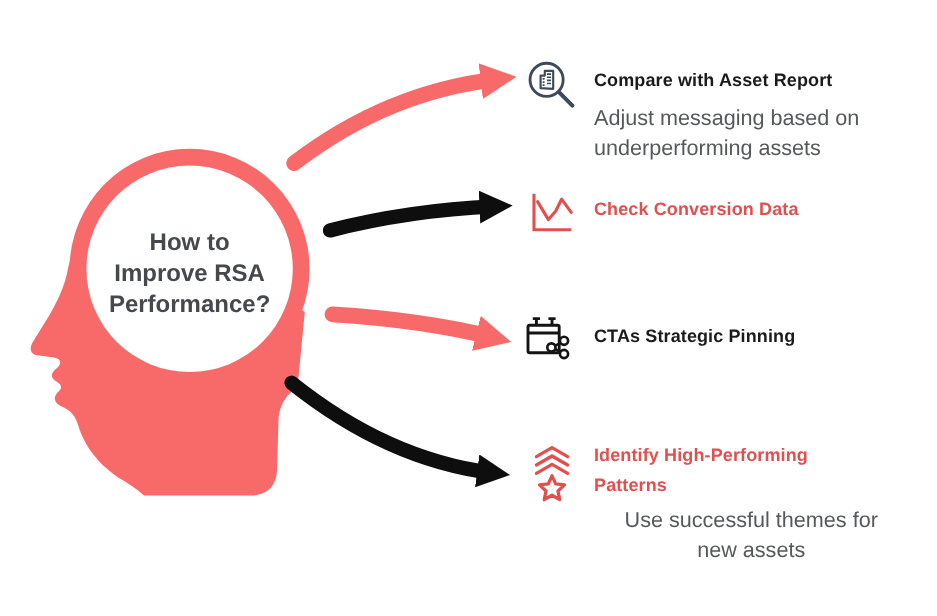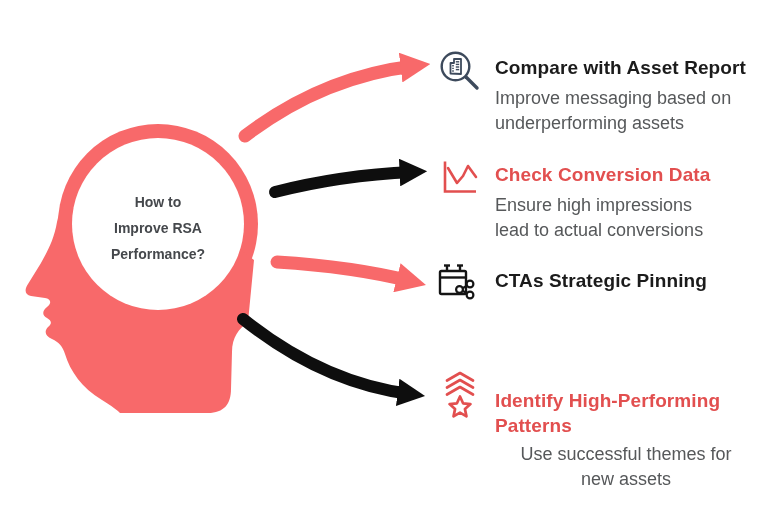--- a/index.html
+++ b/index.html
@@ -17,36 +17,36 @@
   .abs { position: absolute; }
 
   
   .question {
     position: absolute;
     left: 66px;
     top: 189px;
     width: 184px;
     text-align: center;
     font-weight: bold;
-    font-size: 14px;
+    font-size: 20px;
     line-height: 26px;
     color: #45484C;
     white-space: pre-line;
   }
 
   
   .item-icon { position: absolute; left: 436px; }
   .item-text {
     position: absolute;
     left: 495px;
     width: 262px;
   }
   .item-title {
     font-weight: bold;
-    font-size: 19px;
+    font-size: 15px;
     line-height: 25px;
     white-space: pre-line;
     letter-spacing: 0.1px;
   }
   .item-title.dark { color: #1B1B1B; }
   .item-title.red  { color: #E24F4F; }
   .item-desc {
     margin-top: 6px;
     font-size: 18px;
     line-height: 25px;
@@ -116,34 +116,32 @@
         <line x1="16.2" y1="21.4" x2="17.8" y2="21.4"></line>
         <line x1="16.2" y1="24" x2="17.8" y2="24"></line>
         <line x1="19.8" y1="14.8" x2="23.2" y2="14.8"></line>
         <line x1="19.8" y1="17.4" x2="23.2" y2="17.4"></line>
         <line x1="19.8" y1="20" x2="23.2" y2="20"></line>
         <line x1="19.8" y1="22.6" x2="23.2" y2="22.6"></line>
       </g>
     </svg>
     <div class="item-text" style="top:55px;">
       <div class="item-title dark">Compare with Asset Report</div>
-      <div class="item-desc">Improve messaging based on
+      <div class="item-desc">Adjust messaging based on
 underperforming assets</div>
     </div>
   </div>
 
   <div>
     <svg class="item-icon" style="top:155px;" width="44" height="44" viewBox="0 0 44 44" aria-hidden="true">
       <path d="M9,6.5 V36.5 H40" fill="none" stroke="#E24F4F" stroke-width="2.6"></path>
       <path d="M12,13 L21,28 L27,21 L32,11 L40,22" fill="none" stroke="#E24F4F" stroke-width="2.6" stroke-linejoin="round" stroke-linecap="round"></path>
     </svg>
     <div class="item-text" style="top:162px;">
       <div class="item-title red">Check Conversion Data</div>
-      <div class="item-desc">Ensure high impressions
-lead to actual conversions</div>
     </div>
   </div>
 
   <div>
     <svg class="item-icon" style="left:433px; top:261px;" width="46" height="46" viewBox="0 0 46 46" aria-hidden="true">
       <g stroke="#141414" stroke-width="2.4" fill="none">
         <line x1="14" y1="10" x2="14" y2="4.5"></line>
         <line x1="11" y1="4.5" x2="17" y2="4.5"></line>
         <line x1="27" y1="10" x2="27" y2="4.5"></line>
         <line x1="24" y1="4.5" x2="30" y2="4.5"></line>
@@ -165,21 +163,21 @@
 
   <div>
     <svg class="item-icon" style="left:438px; top:369px;" width="44" height="52" viewBox="0 0 44 52" aria-hidden="true">
       <g fill="none" stroke="#E24F4F" stroke-width="2.7" stroke-linejoin="round" stroke-linecap="round">
         <path d="M9,11.5 L22,4 L35,11.5"></path>
         <path d="M9,18.5 L22,11 L35,18.5"></path>
         <path d="M9,25.5 L22,18 L35,25.5"></path>
         <path d="M22,27.5 L25.06,34.29 L32.46,35.1 L26.95,40.11 L28.47,47.4 L22,43.7 L15.53,47.4 L17.05,40.11 L11.54,35.1 L18.94,34.29 Z"></path>
       </g>
     </svg>
-    <div class="item-text" style="top:388px;">
+    <div class="item-text" style="top:367px;">
       <div class="item-title red">Identify High-Performing
 Patterns</div>
       <div class="item-desc" style="margin-top:4px;text-align:center;">Use successful themes for
 new assets</div>
     </div>
   </div>
 
 </div>
 
 </body></html>

